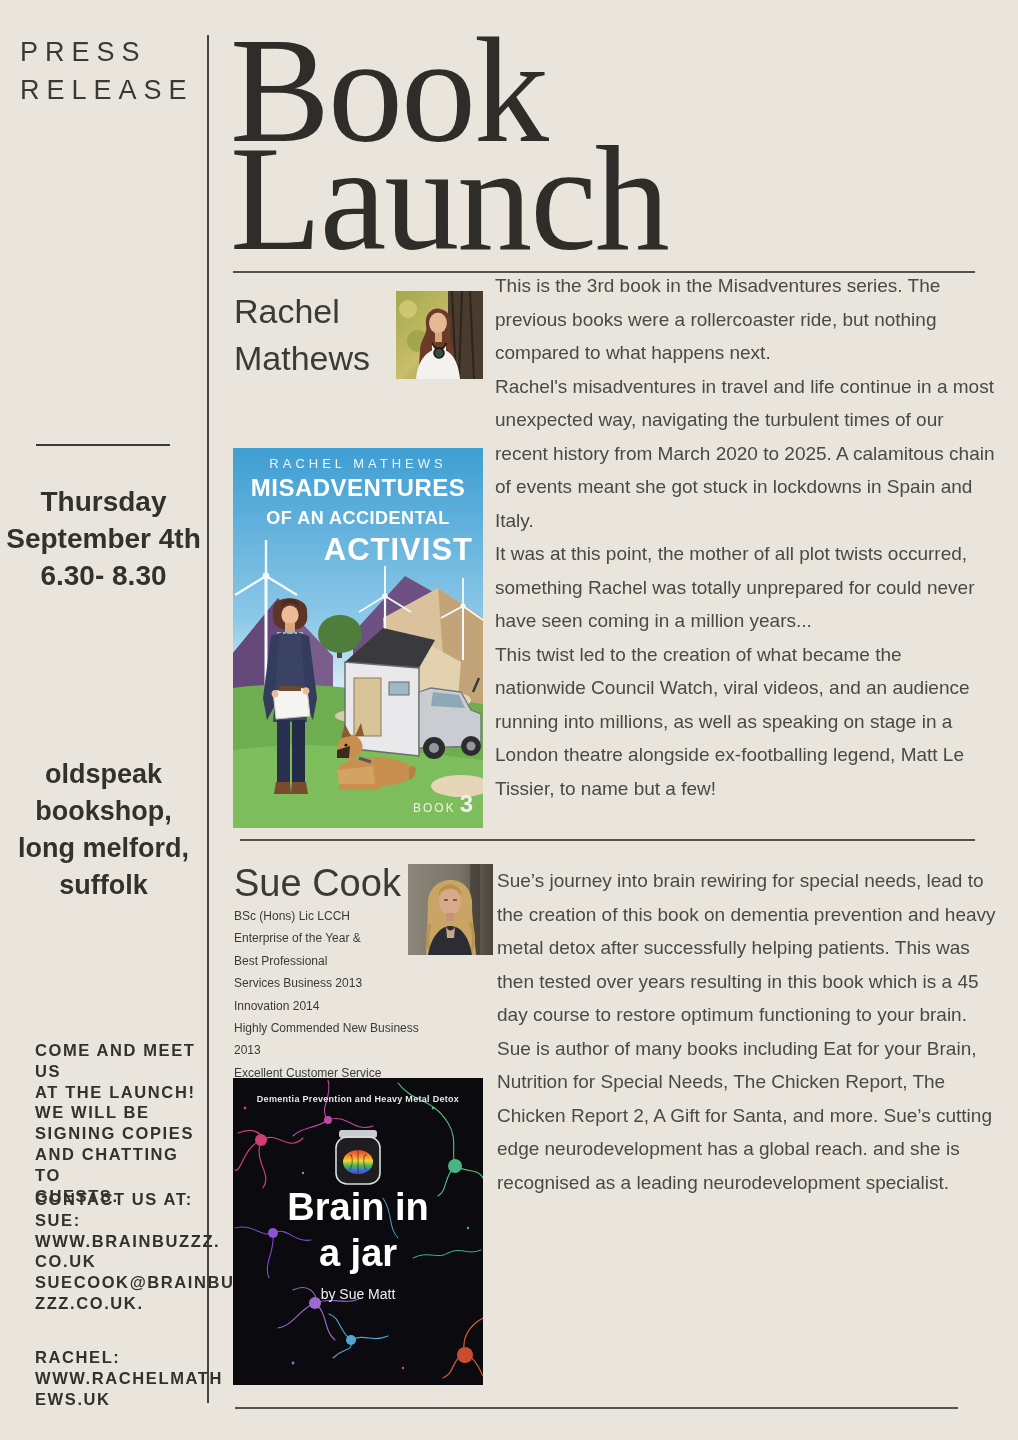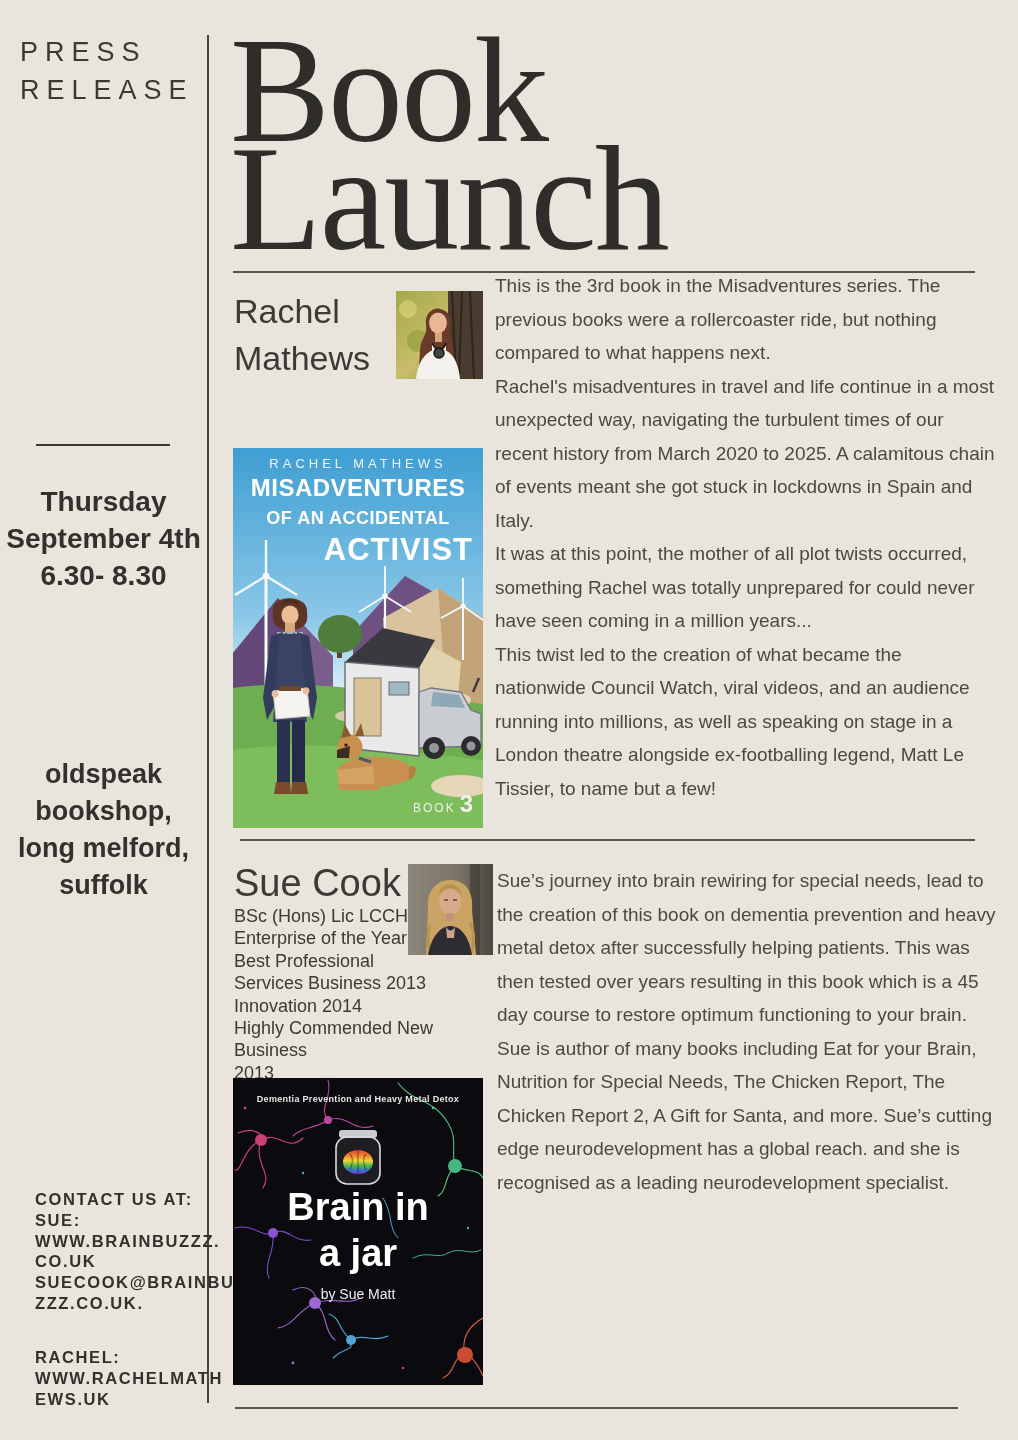--- a/index.html
+++ b/index.html
@@ -32,21 +32,21 @@
          font-weight:500;color:#3b3a36;}
   .photo{position:absolute;overflow:hidden;}
   .photo-rachel{left:396px;top:291px;width:87px;height:88px;}
   .photo-sue{left:408px;top:864px;width:85px;height:91px;}
   .body-col{position:absolute;width:500px;font-size:19px;line-height:33.5px;color:#4a4944;}
   .body-rachel{left:495px;top:269px;}
   .body-sue{left:497px;top:864px;}
   .body-col p{margin:0;}
   .sue-name{position:absolute;left:234px;top:860px;font-size:38px;line-height:46px;
          font-weight:400;color:#3b3a36;}
-  .sue-creds{position:absolute;left:234px;top:905px;width:266px;font-size:18px;
+  .sue-creds{position:absolute;left:234px;top:905px;width:266px;font-size:12px;
          line-height:22.4px;color:#3b3a36;}
   
   .cover1{position:absolute;left:233px;top:448px;width:250px;height:380px;overflow:hidden;}
   .cover1 svg{position:absolute;inset:0;}
   .c1-author{position:absolute;top:8px;left:0;width:100%;text-align:center;color:#eef5f9;
          font-size:13px;letter-spacing:4px;font-weight:500;}
   .c1-t1{position:absolute;top:26px;left:0;width:100%;text-align:center;color:#fff;
          font-size:24px;font-weight:800;letter-spacing:.5px;}
   .c1-t2{position:absolute;top:60px;left:0;width:100%;text-align:center;color:#fff;
          font-size:18px;font-weight:800;letter-spacing:.5px;}
@@ -85,20 +85,28 @@
       <div>6.30- 8.30</div>
     </div>
 
   <div class="venue">
       <div>oldspeak</div>
       <div>bookshop,</div>
       <div>long melford,</div>
       <div>suffolk</div>
     </div>
 
+  <div class="smallcaps-block invite">
+      <div>COME AND MEET US</div>
+      <div>AT THE LAUNCH!</div>
+      <div>WE WILL BE</div>
+      <div>SIGNING COPIES</div>
+      <div>AND CHATTING TO</div>
+      <div>GUESTS.</div>
+    </div>
 
   <div class="smallcaps-block contact">
       <div>CONTACT US AT:</div>
       <div>SUE:</div>
       <div>WWW.BRAINBUZZZ.</div>
       <div>CO.UK</div>
       <div>SUECOOK@BRAINBU</div>
       <div>ZZZ.CO.UK.</div>
     </div>
 

